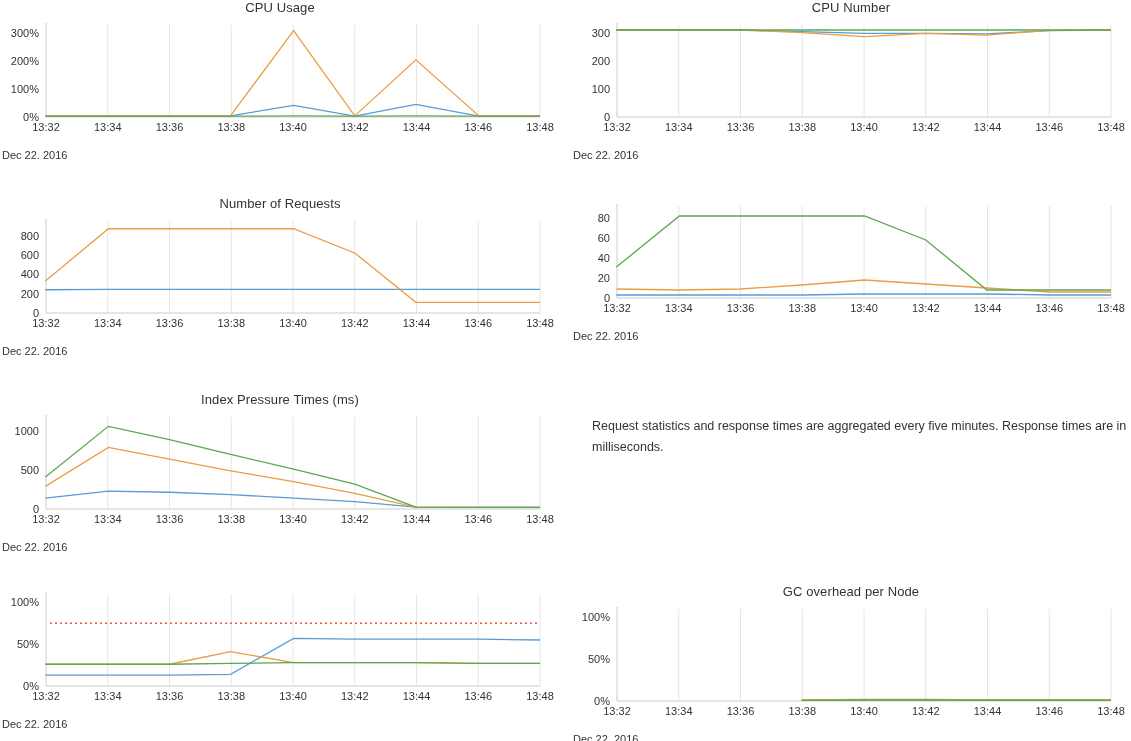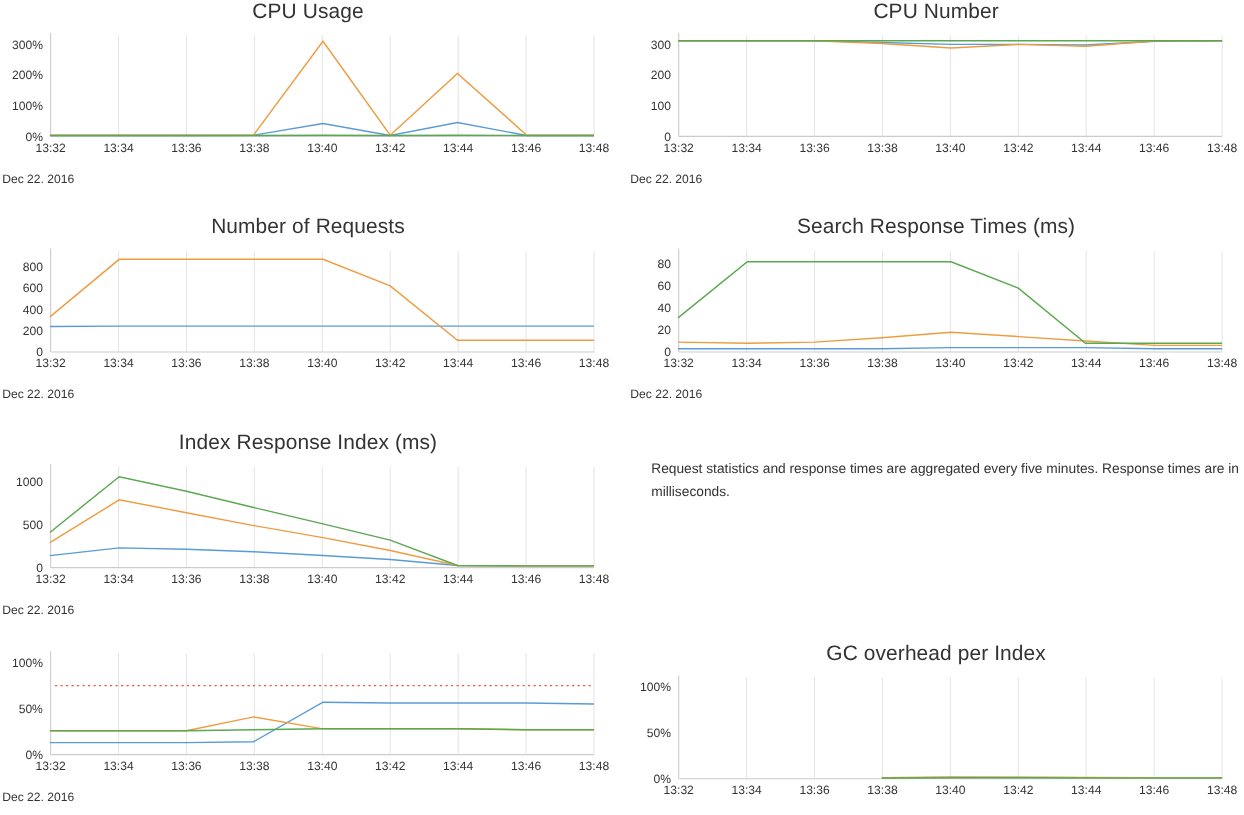--- a/index.html
+++ b/index.html
@@ -1,20 +1,20 @@
 <!DOCTYPE html>
 <html><head>
 <meta charset="utf-8">
 <style>
   html,body{margin:0;padding:0;background:#ffffff;}
   body{width:1131px;height:741px;font-family:"Liberation Sans",sans-serif;color:#333;overflow:hidden;}
   .grid{position:relative;width:1131px;height:741px;}
   .panel{position:absolute;}
   .panel-title{
-    text-align:center;font-size:19px;color:#333;font-weight:400;
+    text-align:center;font-size:13px;color:#333;font-weight:400;
     letter-spacing:0.1px;
   }
   .plot{position:relative;}
   svg{display:block;overflow:visible;}
   .tick-text{font-size:11px;fill:#333;font-family:"Liberation Sans",sans-serif;}
   .date-label{font-size:11px;fill:#333;font-family:"Liberation Sans",sans-serif;}
   .gridline{stroke:#e6e6e6;stroke-width:1;}
   .axisline{stroke:#cccccc;stroke-width:1;}
   .series{fill:none;stroke-width:1.3;}
   .thresh{fill:none;stroke:#e8574a;stroke-width:1.3;stroke-dasharray:2,3;}
@@ -127,21 +127,20 @@
           <text x="39" y="47.89473684210527" class="tick-text" text-anchor="end">600</text>
           <text x="39" y="28.526315789473685" class="tick-text" text-anchor="end">800</text>
           <polyline points="45.38,78.76 108.37,78.47 169.50,78.47 230.63,78.47 293.62,78.47 354.75,78.47 415.88,78.47 478.87,78.47 540.00,78.47" class="series" stroke="#5b9bd5"></polyline>
           <polyline points="45.38,70.04 108.37,17.75 169.50,17.75 230.63,17.75 293.62,17.75 354.75,41.96 415.88,91.35 478.87,91.35 540.00,91.35" class="series" stroke="#ed9c41"></polyline>
           <text x="2" y="144" class="date-label" text-anchor="start">Dec 22. 2016</text>
         </svg>
       </div>
   </div>
 
   <div class="panel" style="left:571px;top:196px;width:560px;height:160px;">
-    <div class="panel-title">Search Response Times (ms)</div>
     <div class="plot">
         <svg width="560" height="152" viewBox="0 0 560 152">
           <text x="46" y="116" class="tick-text" text-anchor="middle">13:32</text>
           <line x1="107.74999999999959" y1="10" x2="107.74999999999959" y2="102" class="gridline"></line>
           <text x="107.74999999999959" y="116" class="tick-text" text-anchor="middle">13:34</text>
           <line x1="169.49999999999918" y1="10" x2="169.49999999999918" y2="102" class="gridline"></line>
           <text x="169.49999999999918" y="116" class="tick-text" text-anchor="middle">13:36</text>
           <line x1="231.24999999999878" y1="10" x2="231.24999999999878" y2="102" class="gridline"></line>
           <text x="231.24999999999878" y="116" class="tick-text" text-anchor="middle">13:38</text>
           <line x1="293.00000000000165" y1="10" x2="293.00000000000165" y2="102" class="gridline"></line>
@@ -163,21 +162,21 @@
           <text x="39" y="26" class="tick-text" text-anchor="end">80</text>
           <polyline points="45.38,99.00 108.37,99.00 169.50,99.00 230.63,99.00 293.62,98.00 354.75,98.00 415.88,98.00 478.87,99.00 540.00,99.00" class="series" stroke="#5b9bd5"></polyline>
           <polyline points="45.38,93.00 108.37,94.00 169.50,93.00 230.63,89.00 293.62,84.00 354.75,88.00 415.88,92.00 478.87,96.00 540.00,96.00" class="series" stroke="#ed9c41"></polyline>
           <polyline points="45.38,71.00 108.37,20.00 169.50,20.00 230.63,20.00 293.62,20.00 354.75,44.00 415.88,94.00 478.87,94.00 540.00,94.00" class="series" stroke="#5aa84f"></polyline>
           <text x="2" y="144" class="date-label" text-anchor="start">Dec 22. 2016</text>
         </svg>
       </div>
   </div>
 
   <div class="panel" style="left:0px;top:392px;width:560px;height:160px;">
-    <div class="panel-title">Index Response Index (ms)</div>
+    <div class="panel-title">Index Pressure Times (ms)</div>
     <div class="plot">
         <svg width="560" height="152" viewBox="0 0 560 152">
           <text x="46" y="116" class="tick-text" text-anchor="middle">13:32</text>
           <line x1="107.74999999999959" y1="10" x2="107.74999999999959" y2="102" class="gridline"></line>
           <text x="107.74999999999959" y="116" class="tick-text" text-anchor="middle">13:34</text>
           <line x1="169.49999999999918" y1="10" x2="169.49999999999918" y2="102" class="gridline"></line>
           <text x="169.49999999999918" y="116" class="tick-text" text-anchor="middle">13:36</text>
           <line x1="231.24999999999878" y1="10" x2="231.24999999999878" y2="102" class="gridline"></line>
           <text x="231.24999999999878" y="116" class="tick-text" text-anchor="middle">13:38</text>
           <line x1="293.00000000000165" y1="10" x2="293.00000000000165" y2="102" class="gridline"></line>
@@ -233,21 +232,21 @@
           <line x1="50" y1="39.27272727272728" x2="540" y2="39.27272727272728" class="thresh"></line>
           <polyline points="45.38,91.13 108.37,91.13 169.50,91.13 230.63,90.29 293.62,54.33 354.75,55.16 415.88,55.16 478.87,55.16 540.00,56.00" class="series" stroke="#5b9bd5"></polyline>
           <polyline points="45.38,80.25 108.37,80.25 169.50,80.25 230.63,67.71 293.62,78.58 354.75,78.58 415.88,78.58 478.87,79.42 540.00,79.42" class="series" stroke="#ed9c41"></polyline>
           <polyline points="45.38,80.25 108.37,80.25 169.50,80.25 230.63,79.42 293.62,78.58 354.75,78.58 415.88,78.58 478.87,79.42 540.00,79.42" class="series" stroke="#5aa84f"></polyline>
           <text x="2" y="144" class="date-label" text-anchor="start">Dec 22. 2016</text>
         </svg>
       </div>
   </div>
 
   <div class="panel" style="left:571px;top:584px;width:560px;height:160px;">
-    <div class="panel-title">GC overhead per Index</div>
+    <div class="panel-title">GC overhead per Node</div>
     <div class="plot">
         <svg width="560" height="152" viewBox="0 0 560 152">
           <text x="46" y="116" class="tick-text" text-anchor="middle">13:32</text>
           <line x1="107.74999999999959" y1="10" x2="107.74999999999959" y2="102" class="gridline"></line>
           <text x="107.74999999999959" y="116" class="tick-text" text-anchor="middle">13:34</text>
           <line x1="169.49999999999918" y1="10" x2="169.49999999999918" y2="102" class="gridline"></line>
           <text x="169.49999999999918" y="116" class="tick-text" text-anchor="middle">13:36</text>
           <line x1="231.24999999999878" y1="10" x2="231.24999999999878" y2="102" class="gridline"></line>
           <text x="231.24999999999878" y="116" class="tick-text" text-anchor="middle">13:38</text>
           <line x1="293.00000000000165" y1="10" x2="293.00000000000165" y2="102" class="gridline"></line>

